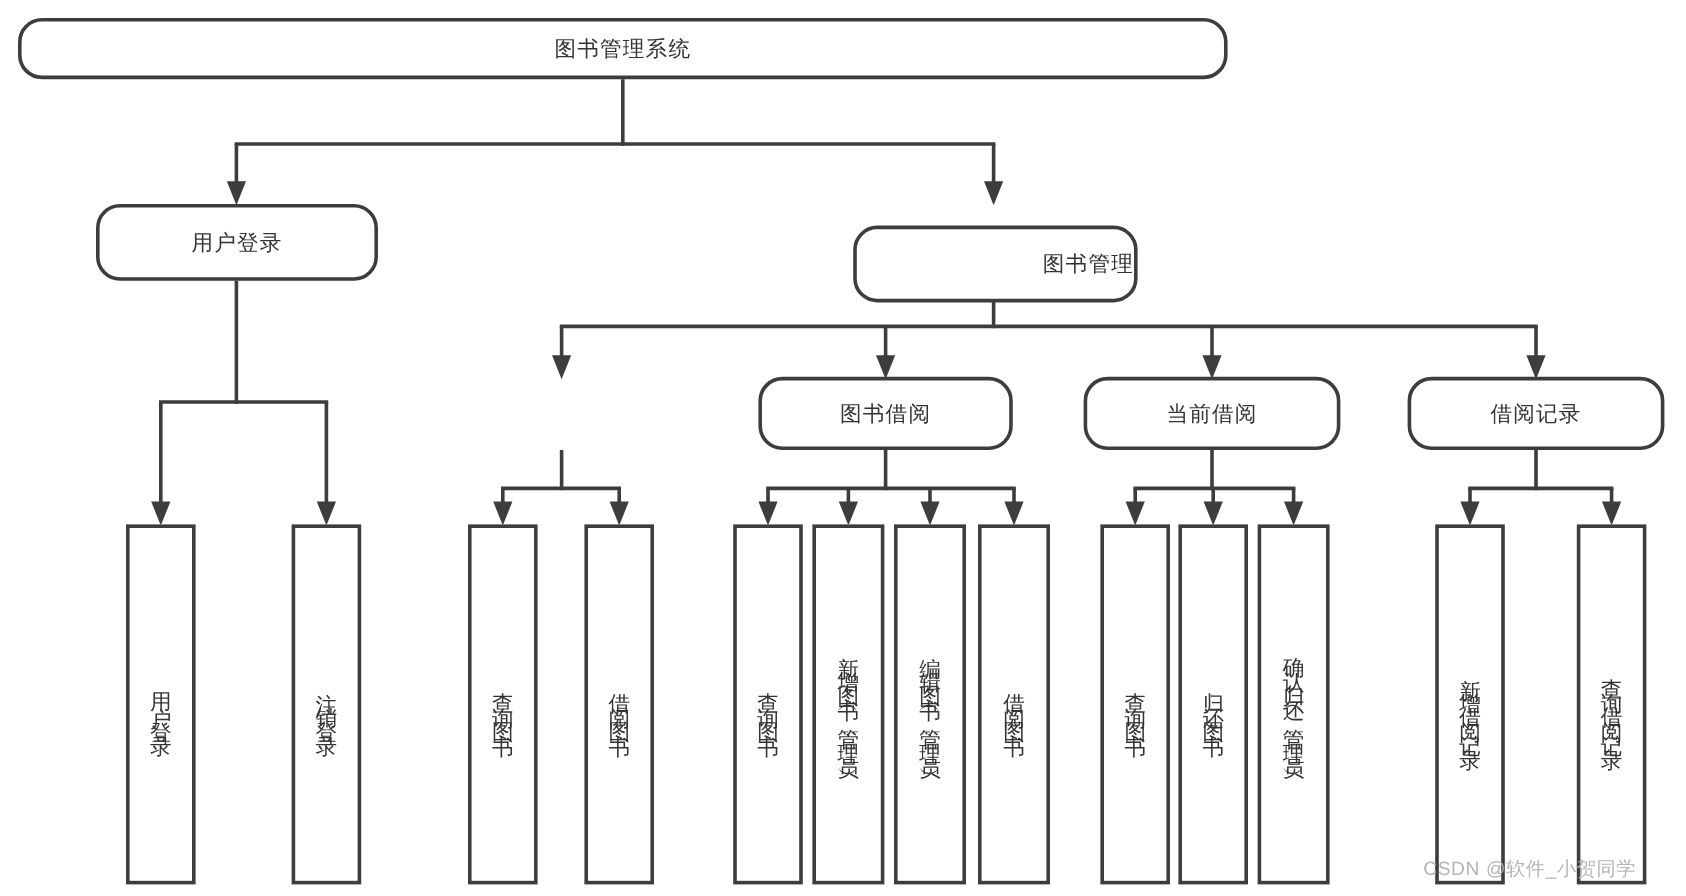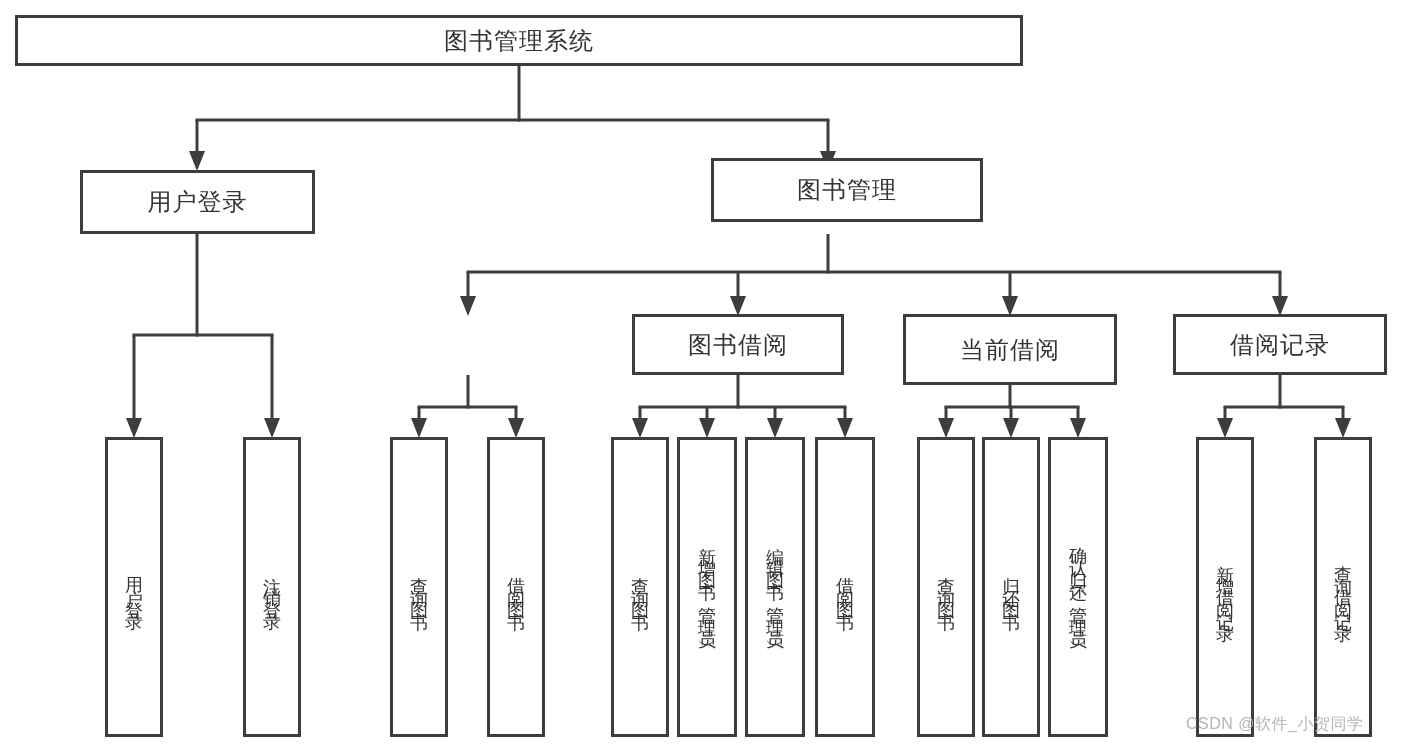--- a/index.html
+++ b/index.html
@@ -32,21 +32,21 @@
     position: absolute;
     box-sizing: border-box;
     border: 3px solid var(--line-color);
     background: #ffffff;
     display: flex;
     align-items: center;
     justify-content: center;
     color: var(--text-color);
     z-index: 2;
   }
-  .h-node { font-size: 24px; letter-spacing: 1px; }
+  .h-node { font-size: 18px; letter-spacing: 1px; border-radius: 20px; }
   .leaf .vtext {
     writing-mode: vertical-rl;
     text-orientation: mixed;
     font-size: 18px;
     line-height: 1;
     letter-spacing: 12px;
     color: var(--text-color);
   }
   .watermark {
     position: absolute;
@@ -140,28 +140,28 @@
     </g>
   </svg>
 
   <div class="node h-node" style="left:15px; top:15px; width:1008px; height:51px;">
     <span>图书管理系统</span>
   </div>
 
   <div class="node h-node" style="left:80px; top:170px; width:235px; height:64px;">
     <span>用户登录</span>
   </div>
-  <div class="node h-node" style="left:711px; top:158px; width:272px; height:64px;">
+  <div class="node h-node" style="left:711px; top:188px; width:237px; height:64px;justify-content:flex-end;">
     <span>图书管理</span>
   </div>
 
   <div class="node h-node" style="left:632px; top:314px; width:212px; height:61px;">
     <span>图书借阅</span>
   </div>
-  <div class="node h-node" style="left:903px; top:314px; width:214px; height:71px;">
+  <div class="node h-node" style="left:903px; top:314px; width:214px; height:61px;">
     <span>当前借阅</span>
   </div>
   <div class="node h-node" style="left:1173px; top:314px; width:214px; height:61px;align-items:center;">
     <span>借阅记录</span>
   </div>
 
   <div class="node leaf" style="left:105px; top:437px; width:58px; height:300px;">
     <span class="vtext">用户登录</span>
   </div>
   <div class="node leaf" style="left:243px; top:437px; width:58px; height:300px;">

